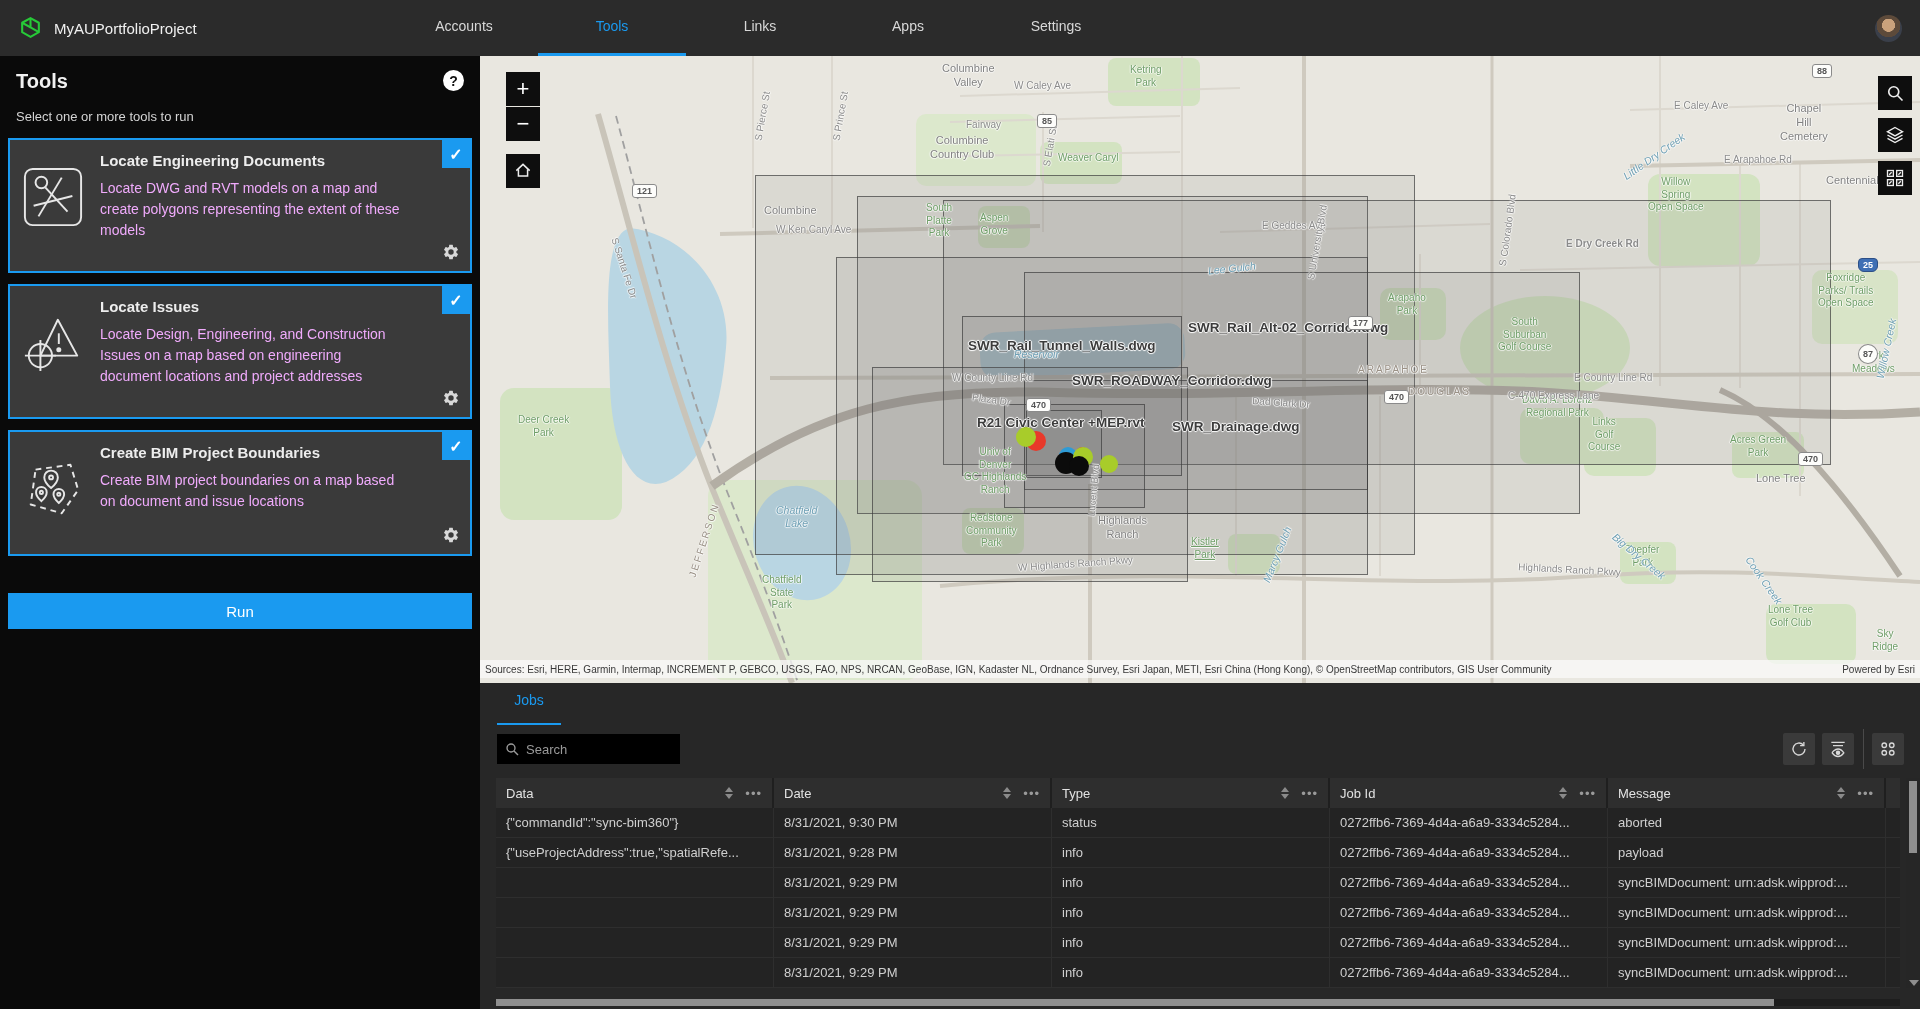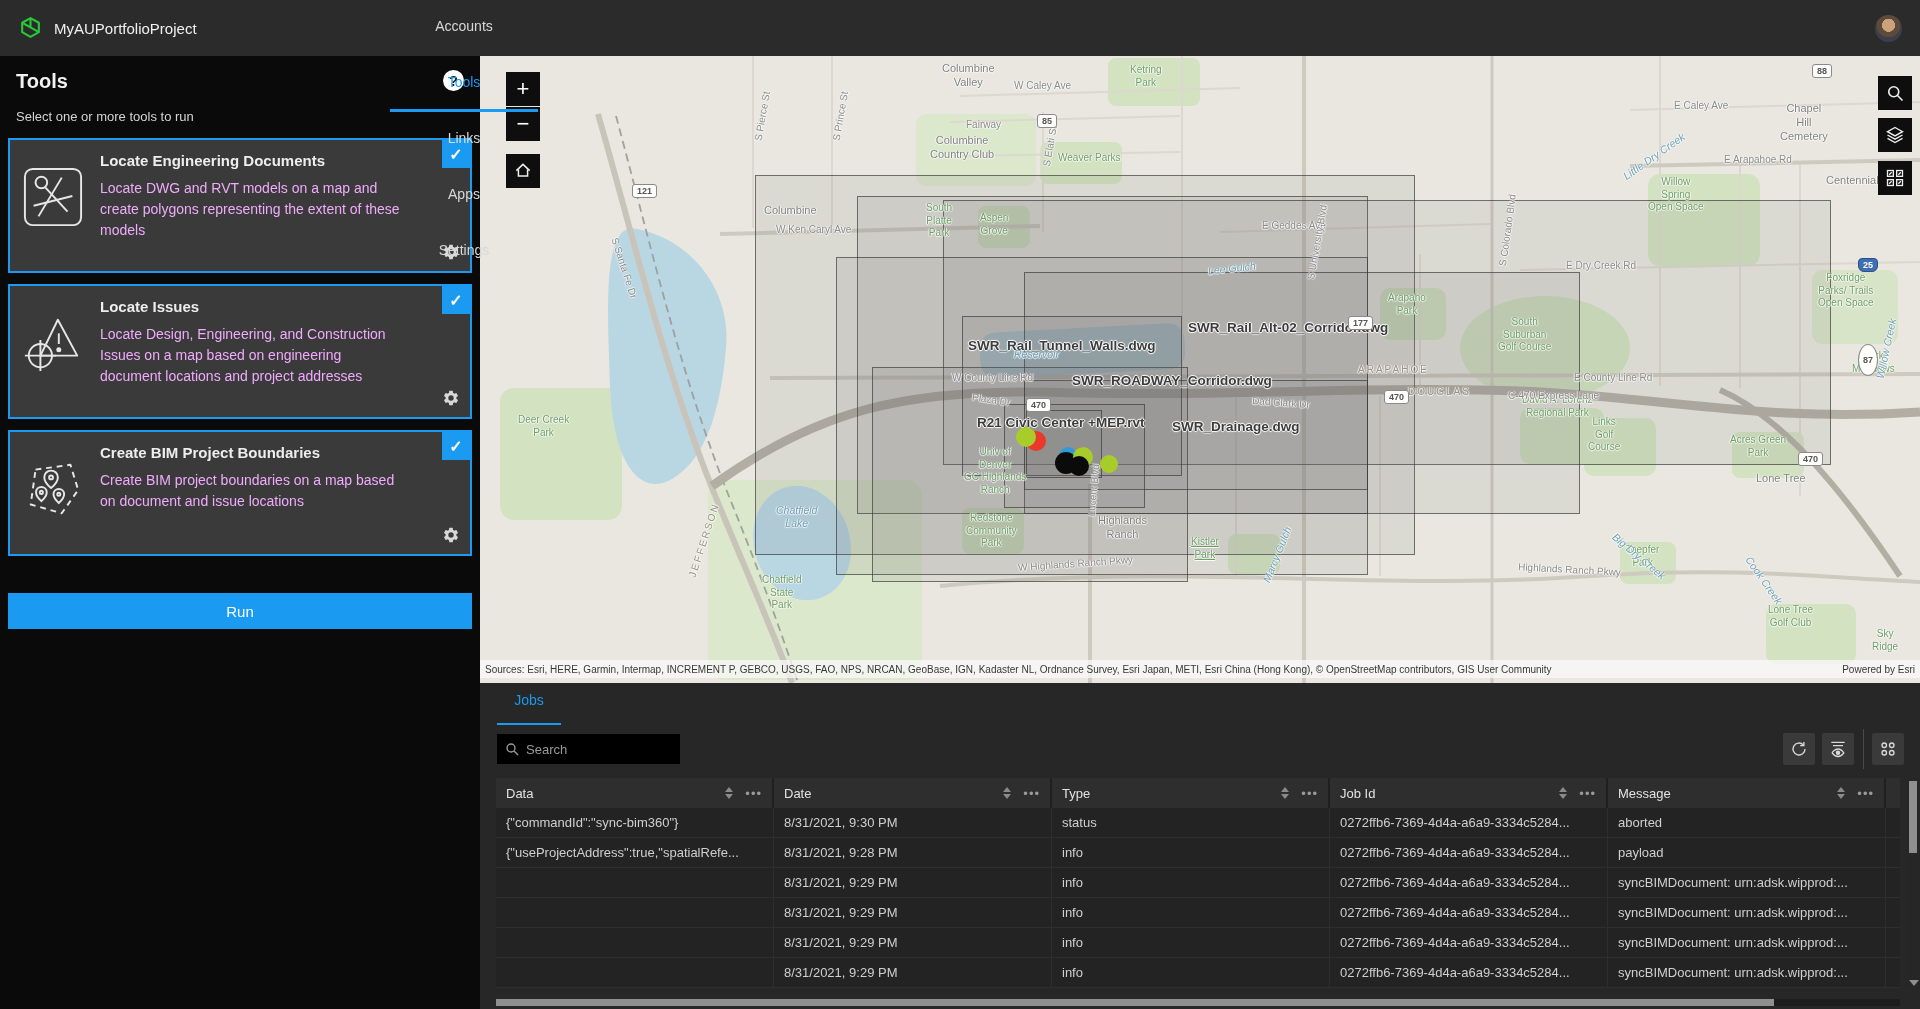--- a/index.html
+++ b/index.html
@@ -4,21 +4,21 @@
 <style>
   * { margin:0; padding:0; box-sizing:border-box; }
   html,body { width:1920px; height:1009px; overflow:hidden; background:#111;
     font-family:"Liberation Sans", sans-serif; }
 
   
   .topbar { position:absolute; left:0; top:0; width:1920px; height:56px; background:#2b2b2b;
     display:flex; align-items:center; padding:0 18px; z-index:50; }
   .logo { width:26px; height:26px; display:flex; align-items:center; }
   .apptitle { color:#f0f0f0; font-size:15px; margin-left:10px; }
-  .nav { position:absolute; left:390px; top:0; height:44px; display:flex;flex-direction:column; }
+  .nav { position:absolute; left:390px; top:0; height:44px; display:flex; }
   .nav-item { width:148px; height:56px; line-height:53px; text-align:center; color:#d8d8d8;
     font-size:14px; cursor:pointer; border-bottom:3px solid transparent; }
   .nav-item.active { color:#1a9af0; border-bottom-color:#1a9af0; }
   .avatar { margin-left:auto; width:27px; height:27px; border-radius:50%;
     background:radial-gradient(circle at 50% 38%, #caa27c 0 30%, #5d4a3a 31% 55%, #3a3f4a 56% 100%); }
 
   
   .sidebar { position:absolute; left:0; top:56px; width:480px; height:953px; background:#0a0a0a; }
   .side-head { display:flex; justify-content:space-between; align-items:flex-start; padding:14px 16px 4px; }
   .side-title { color:#f2f2f2; font-size:20px; font-weight:700; }
@@ -46,21 +46,21 @@
   .pl { position:absolute; white-space:pre-line; text-align:center; line-height:1.25;
     text-shadow:-1px 0 1px rgba(255,255,255,.85),1px 0 1px rgba(255,255,255,.85),0 1px 1px rgba(255,255,255,.85); }
   .pl.town  { color:#828282; font-size:11px; }
   .pl.park  { color:#6f9e68; font-size:10px; }
   .pl.water { color:#6fa0b5; font-size:10.5px; font-style:italic; }
   .pl.road  { color:#8b8b8b; font-size:10px; white-space:nowrap; }
   .pl.county{ color:#9a9186; font-size:10px; letter-spacing:2px; }
   .shield { position:absolute; background:#fdfdfb; border:1px solid #8a8a8a; border-radius:3px;
     color:#555; font-size:9px; font-weight:700; padding:1px 4px; }
   .shield.interstate { background:#3e6fb5; border-color:#2c4f86; color:#fff; border-radius:4px 4px 6px 6px; }
-  .shield.circle { border-radius:50%; padding:10px 4px; }
+  .shield.circle { border-radius:50%; padding:4px 4px; }
   .dot { position:absolute; border-radius:50%; }
   .mapbtn { position:absolute; width:34px; height:34px; background:#0e0e0e; color:#fff; display:flex;
     align-items:center; justify-content:center; cursor:pointer; }
   .zoomstack .mapbtn { position:static; }
   .zoomstack { position:absolute; left:26px; top:16px; display:flex; flex-direction:column; gap:1px; }
   .zoomstack .glyph { font-size:22px; font-weight:400; line-height:1; }
   .attribution { position:absolute; left:0; right:0; bottom:5px; height:18px; background:rgba(250,250,250,.75);
     display:flex; align-items:center; justify-content:space-between; padding:0 5px; font-size:10px; color:#383838; }
 
   
@@ -276,21 +276,21 @@
 Hill
 Cemetery</div>
       <div class="pl town" style="left: 618px; top: 458px;">Highlands
 Ranch</div>
       <div class="pl town" style="left: 1276px; top: 416px;">Lone Tree</div>
       <div class="pl county" style="left: 878px; top: 308px;">ARAPAHOE</div>
       <div class="pl county" style="left: 928px; top: 330px;">DOUGLAS</div>
       <div class="pl county" style="left: 186px; top: 478px; transform: rotate(-72deg);">JEFFERSON</div>
       <div class="pl park" style="left: 650px; top: 8px;">Ketring
 Park</div>
-      <div class="pl park" style="left: 578px; top: 96px;">Weaver Parks</div>
+      <div class="pl park" style="left: 578px; top: 96px;">Weaver Caryl</div>
       <div class="pl park" style="left: 500px; top: 156px;">Aspen
 Grove</div>
       <div class="pl park" style="left: 446px; top: 146px;">South
 Platte
 Park</div>
       <div class="pl park" style="left: 908px; top: 236px;">Arapaho
 Park</div>
       <div class="pl park" style="left: 1018px; top: 260px;">South
 Suburban
 Golf Course</div>
@@ -335,21 +335,21 @@
       <div class="pl water" style="left: 728px; top: 206px; transform: rotate(-6deg);">Lee Gulch</div>
       <div class="pl water" style="left: 768px; top: 492px; transform: rotate(-68deg);">Marcy Gulch</div>
       <div class="pl water" style="left: 1126px; top: 494px; transform: rotate(40deg);">Big Dry Creek</div>
       <div class="pl water" style="left: 1256px; top: 518px; transform: rotate(55deg);">Cook Creek</div>
       <div class="pl water" style="left: 1376px; top: 286px; transform: rotate(-78deg);">Willow Creek</div>
       <div class="pl water" style="left: 1138px; top: 94px; transform: rotate(-35deg);">Little Dry Creek</div>
       <div class="pl road" style="left: 534px; top: 24px;">W Caley Ave</div>
       <div class="pl road" style="left: 1194px; top: 44px;">E Caley Ave</div>
       <div class="pl road" style="left: 486px; top: 63px;">Fairway</div>
       <div class="pl road" style="left: 1244px; top: 98px;">E Arapahoe Rd</div>
-      <div class="pl road" style="left: 1086px; top: 204px;">E Dry Creek Rd</div>
+      <div class="pl road" style="left: 1086px; top: 182px; font-weight: bold;">E Dry Creek Rd</div>
       <div class="pl road" style="left: 782px; top: 164px;">E Geddes Ave</div>
       <div class="pl road" style="left: 296px; top: 168px;">W Ken Caryl Ave</div>
       <div class="pl road" style="left: 472px; top: 316px;">W County Line Rd</div>
       <div class="pl road" style="left: 1094px; top: 316px;">E County Line Rd</div>
       <div class="pl road" style="left: 1028px; top: 334px;">C-470 Express Lane</div>
       <div class="pl road" style="left: 772px; top: 341px; transform: rotate(4deg);">Dad Clark Dr</div>
       <div class="pl road" style="left: 492px; top: 338px; transform: rotate(8deg);">Plaza Dr</div>
       <div class="pl road" style="left: 800px; top: 180px; transform: rotate(-80deg);">S University Blvd</div>
       <div class="pl road" style="left: 992px; top: 168px; transform: rotate(-82deg);">S Colorado Blvd</div>
       <div class="pl road" style="left: 258px; top: 54px; transform: rotate(-80deg);">S Pierce St</div>

